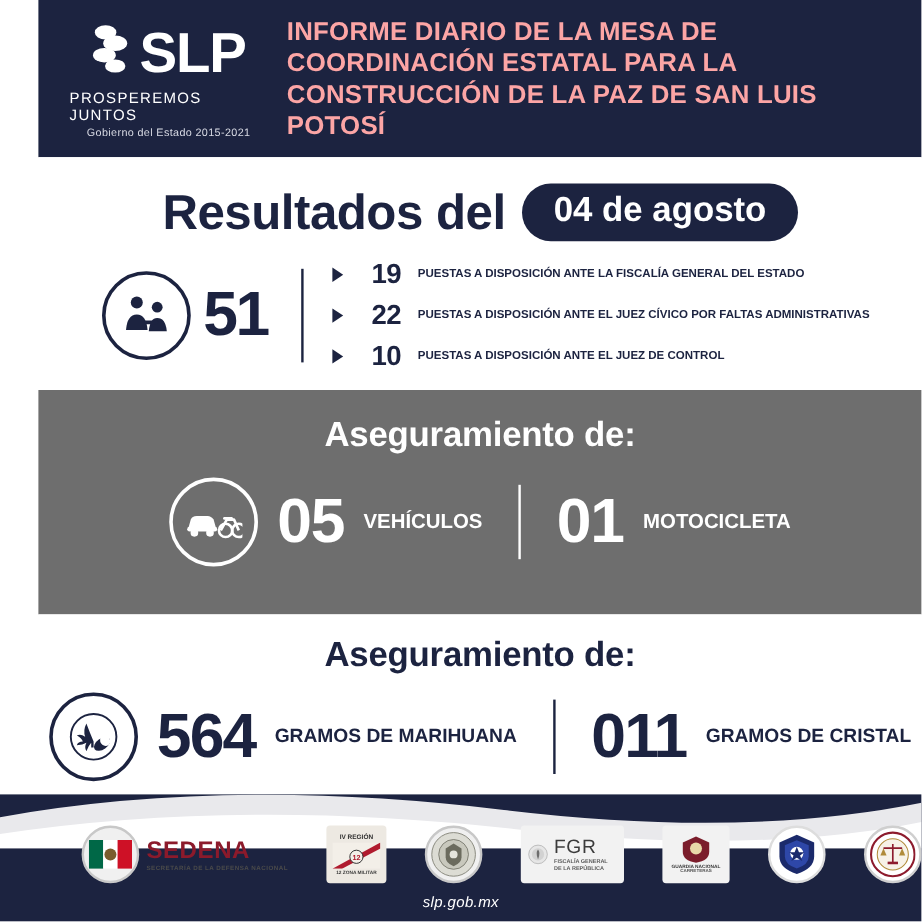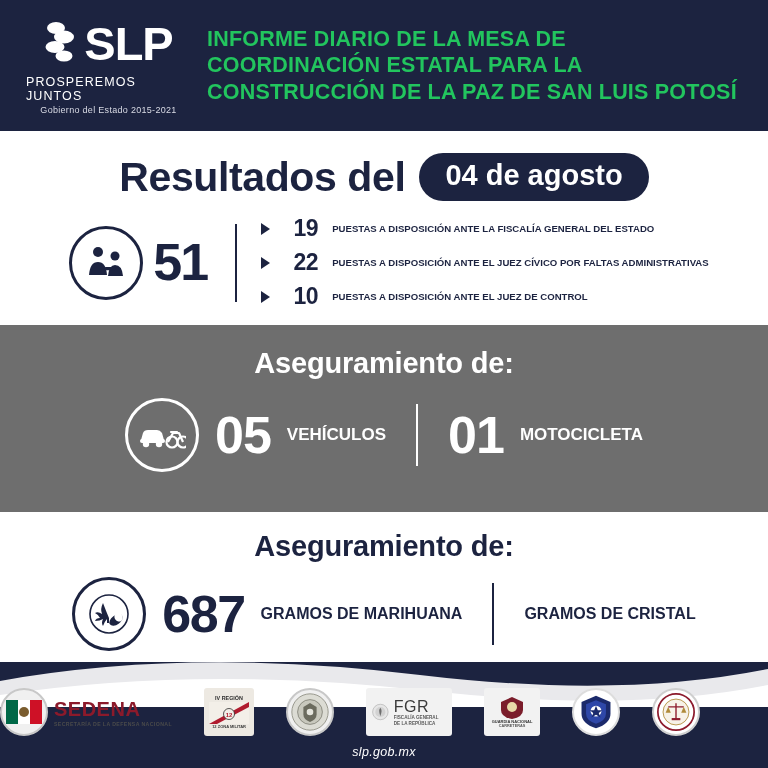--- a/index.html
+++ b/index.html
@@ -6,20 +6,21 @@
   html, body {
     width: 768px; height: 768px;
     font-family: "Liberation Sans", sans-serif;
     background: #ffffff;
     overflow: hidden;
   }
   .page {
     position: relative;
     width: 768px; height: 768px;
     background: #ffffff;
+    padding-left: 32px;
   }
 
   
   .header {
     height: 131px;
     background: #1c2340;
     display: flex;
     align-items: center;
     padding: 0 26px;
   }
@@ -55,21 +56,21 @@
     color: #ffffff;
   }
   .logo-sub2 {
     font-size: 9px;
     letter-spacing: 0.3px;
     margin-top: 2px;
     color: #d8dae4;
   }
   .header-title {
     flex: 1;
-    color: #22c55e;
+    color: #fca5a5;
     font-size: 21.5px;
     font-weight: bold;
     line-height: 1.22;
     letter-spacing: 0.2px;
     padding-left: 16px;
     text-transform: uppercase;
   }
 
   
   .sec-white {
@@ -266,21 +267,21 @@
   .footer-curve {
     position: absolute;
     top: -1px; left: 0;
     width: 768px; height: 46px;
   }
   .footer-logos {
     position: absolute;
     top: 22px; left: 0; width: 768px;
     display: flex;
     align-items: center;
-    justify-content: flex-start;
+    justify-content: flex-end;
     gap: 32px;
     height: 56px;
   }
   .seal {
     display: flex;
     align-items: center;
     justify-content: center;
   }
   .seal-circle {
     width: 48px; height: 48px;
@@ -421,23 +422,24 @@
     <div class="sec-title-navy">Aseguramiento de:</div>
     <div class="row-center">
       <div class="circle-icon">
         <svg width="46" height="42" viewBox="0 0 46 42">
           <circle cx="23" cy="21" r="19" fill="none" stroke="#1c2340" stroke-width="1.6"></circle>
           <path d="M17 10 Q14 16 16 21 Q12 18 9 20 Q13 22 14 25 Q10 25 9 28 Q14 28 17 26 Q15 30 17 33 Q19 28 21 26 L21 30 L23 30 L23 25 Q20 18 17 10 Z" fill="#1c2340"></path>
           <ellipse cx="30" cy="27" rx="7.5" ry="4.6" fill="#1c2340" transform="rotate(-35 30 27)"></ellipse>
           <ellipse cx="32.6" cy="24.2" rx="4" ry="4.6" fill="#ffffff" transform="rotate(-35 32.6 24.2)"></ellipse>
         </svg>
       </div>
-      <div class="num-navy">687</div>
+      <div class="num-navy">564</div>
       <div class="lbl-navy">GRAMOS DE MARIHUANA</div>
       <div class="sep-navy"></div>
+      <div class="num-navy">011</div>
       <div class="lbl-navy">GRAMOS DE CRISTAL</div>
     </div>
   </div>
 
   <div class="footer">
     <svg class="footer-curve" viewBox="0 0 768 46" preserveAspectRatio="none">
       <path d="M0 46 L0 20 Q190 -14 420 14 Q620 38 768 8 L768 46 Z" fill="#e9e9ec"></path>
       <path d="M0 46 L0 34 Q200 4 430 30 Q630 52 768 24 L768 46 Z" fill="#ffffff"></path>
     </svg>
 

